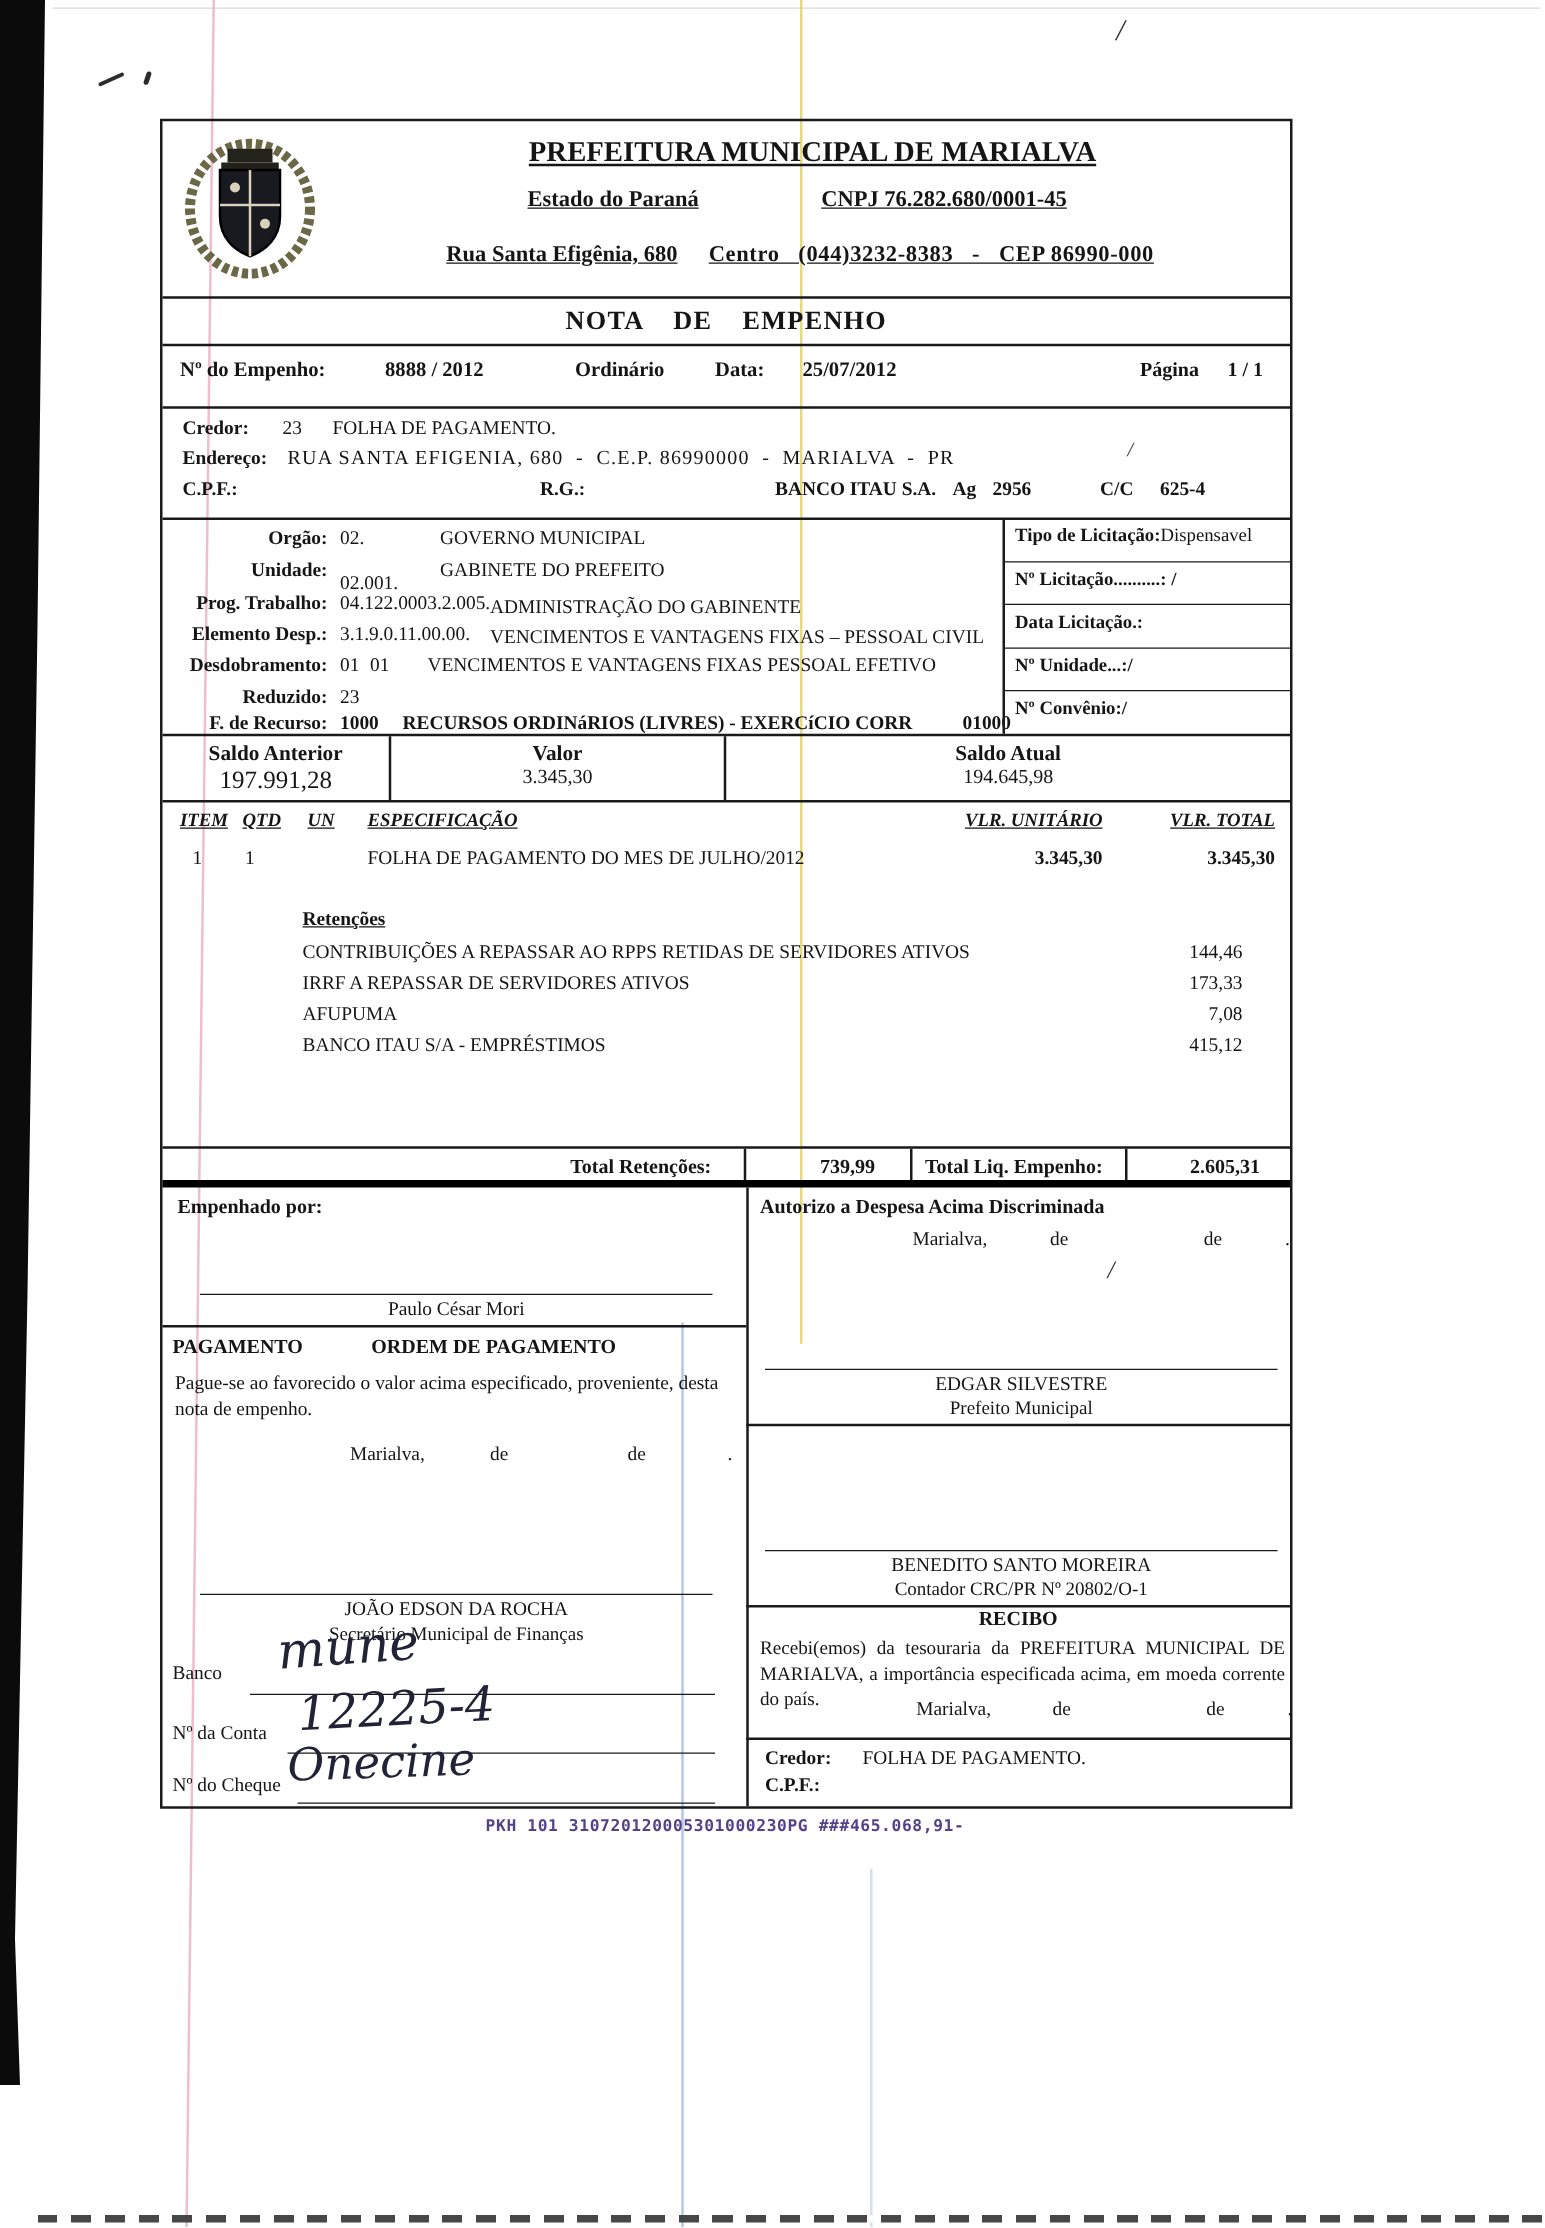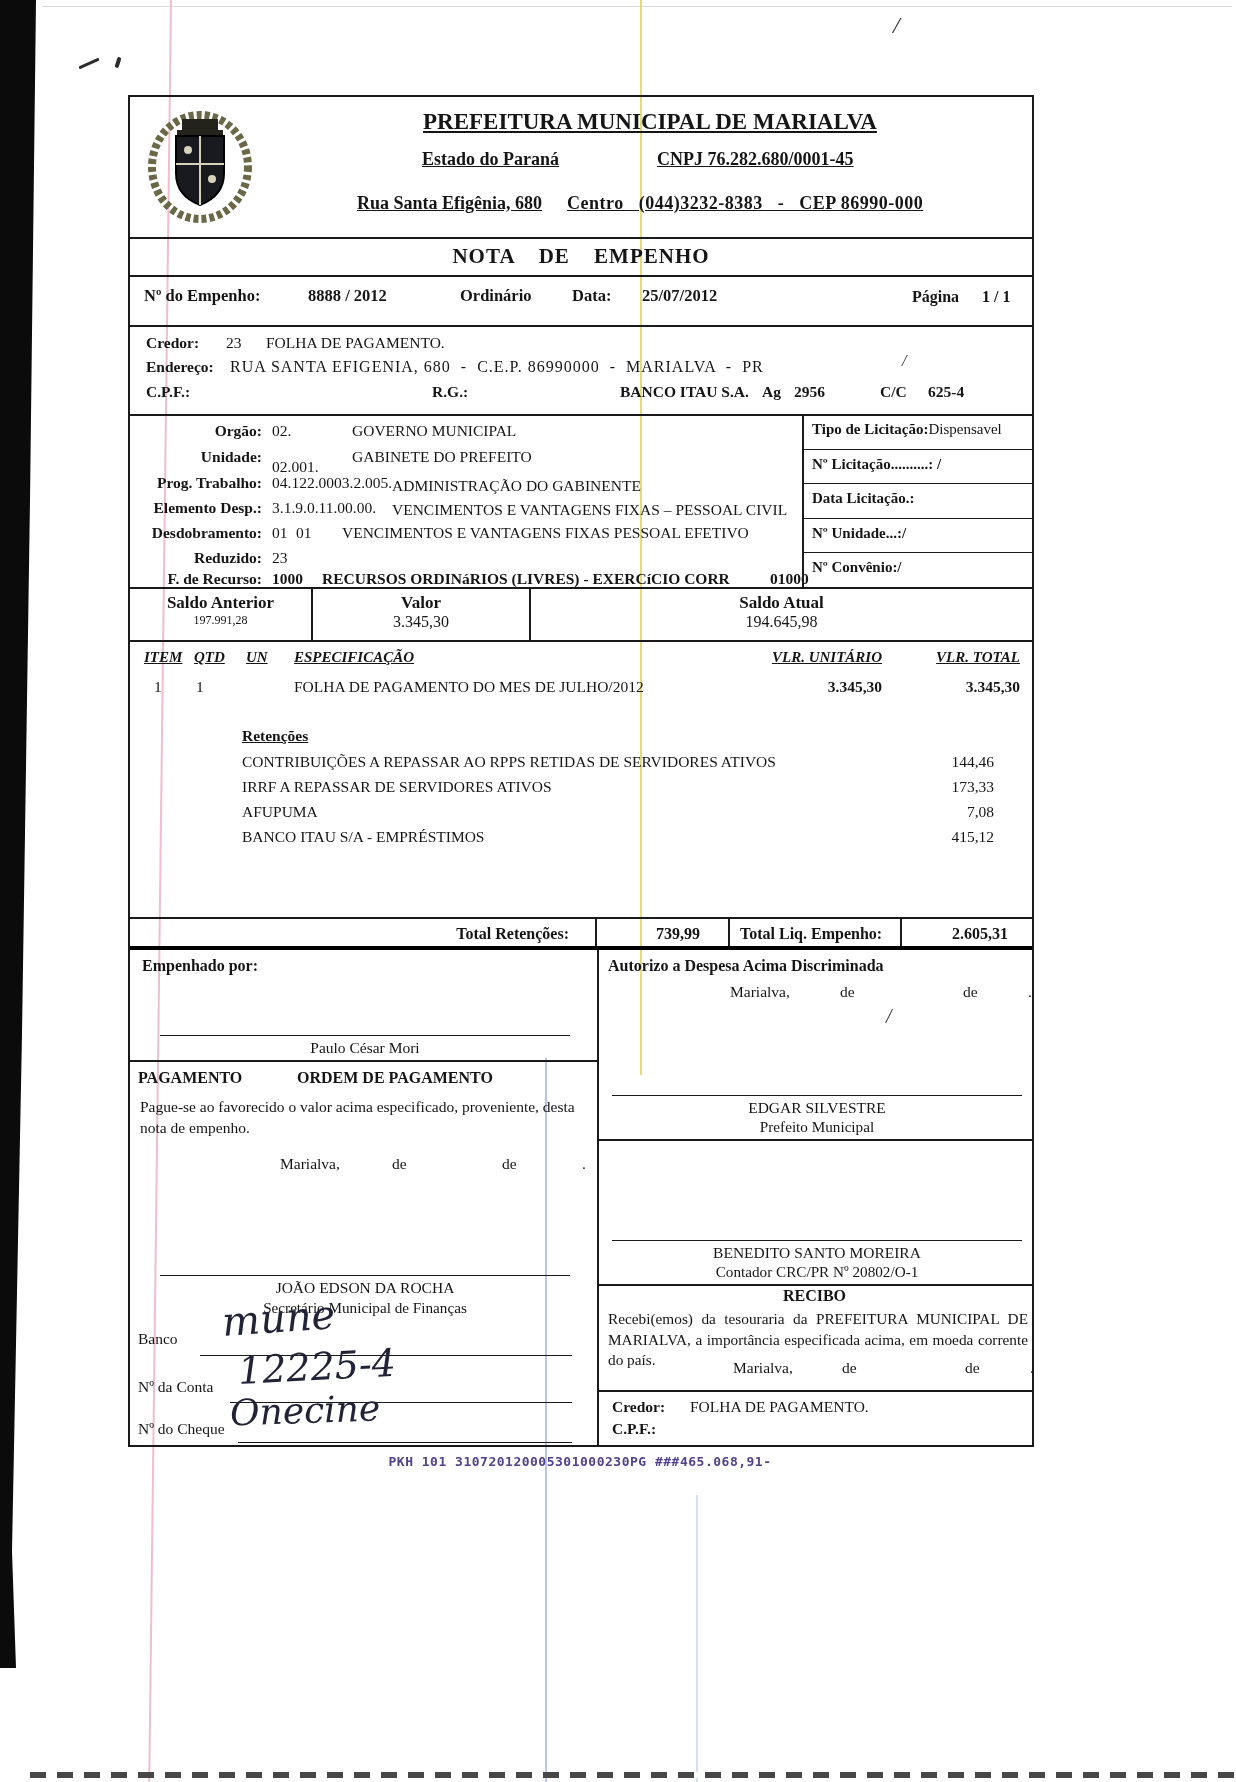--- a/index.html
+++ b/index.html
@@ -135,23 +135,23 @@
         <span class="b">Nº Unidade...:/</span>
       </div>
       <div class="lic-row">
         <span class="b">Nº Convênio:/</span>
       </div>
     </div>
 
     <div class="abs" style="left:0;top:490px;width:902px;height:55px;border-top:2px solid #1a1a1a;border-bottom:2px solid #1a1a1a;display:flex;box-sizing:border-box;">
       <div class="saldo-cell" style="width:181px;">
         <div class="b ctr" style="font-size:17px;">Saldo Anterior</div>
-        <div class="ctr" style="font-size:12px;">197.991,28</div>
-      </div>
-      <div class="saldo-cell" style="width:218px;">
+        <div class="ctr" style="font-size:20px;">197.991,28</div>
+      </div>
+      <div class="saldo-cell" style="width:268px;">
         <div class="b ctr" style="font-size:17px;">Valor</div>
         <div class="ctr" style="font-size:16px;">3.345,30</div>
       </div>
       <div class="saldo-cell" style="flex:1;">
         <div class="b ctr" style="font-size:17px;">Saldo Atual</div>
         <div class="ctr" style="font-size:16px;">194.645,98</div>
       </div>
     </div>
 
     <span class="abs b i u" style="left:14px;top:552px;font-size:15px;">ITEM</span>
@@ -170,21 +170,21 @@
     <span class="abs b u" style="left:112px;top:630px;">Retenções</span>
     <span class="abs" style="left:112px;top:656px;">CONTRIBUIÇÕES A REPASSAR AO RPPS RETIDAS DE SERVIDORES ATIVOS</span>
     <span class="abs r" style="left:700px;top:656px;width:164px;">144,46</span>
     <span class="abs" style="left:112px;top:681px;">IRRF A REPASSAR DE SERVIDORES ATIVOS</span>
     <span class="abs r" style="left:700px;top:681px;width:164px;">173,33</span>
     <span class="abs" style="left:112px;top:706px;">AFUPUMA</span>
     <span class="abs r" style="left:700px;top:706px;width:164px;">7,08</span>
     <span class="abs" style="left:112px;top:731px;">BANCO ITAU S/A - EMPRÉSTIMOS</span>
     <span class="abs r" style="left:700px;top:731px;width:164px;">415,12</span>
 
-    <div class="abs" style="left:0;top:820px;width:902px;height:33px;border-top:2px solid #1a1a1a;border-bottom:4px solid #000000;display:flex;font-size:16px;box-sizing:border-box;">
+    <div class="abs" style="left:0;top:820px;width:902px;height:33px;border-top:2px solid #1a1a1a;border-bottom:6px solid #000000;display:flex;font-size:16px;box-sizing:border-box;">
       <div class="tot-cell b r" style="width:467px;border-right:2px solid #1a1a1a;padding-right:26px;">Total Retenções:</div>
       <div class="tot-cell b r" style="width:133px;border-right:2px solid #1a1a1a;padding-right:28px;">739,99</div>
       <div class="tot-cell b" style="width:172px;border-right:2px solid #1a1a1a;padding-left:10px;">Total Liq. Empenho:</div>
       <div class="tot-cell b r" style="flex:1;padding-right:24px;">2.605,31</div>
     </div>
 
     <div class="abs" style="left:467px;top:853px;width:0;height:495px;border-left:2px solid #1a1a1a;"></div>
 
     <span class="abs b" style="left:12px;top:860px;font-size:16px;">Empenhado por:</span>
     <div class="abs hline" style="left:30px;top:938px;width:410px;"></div>

